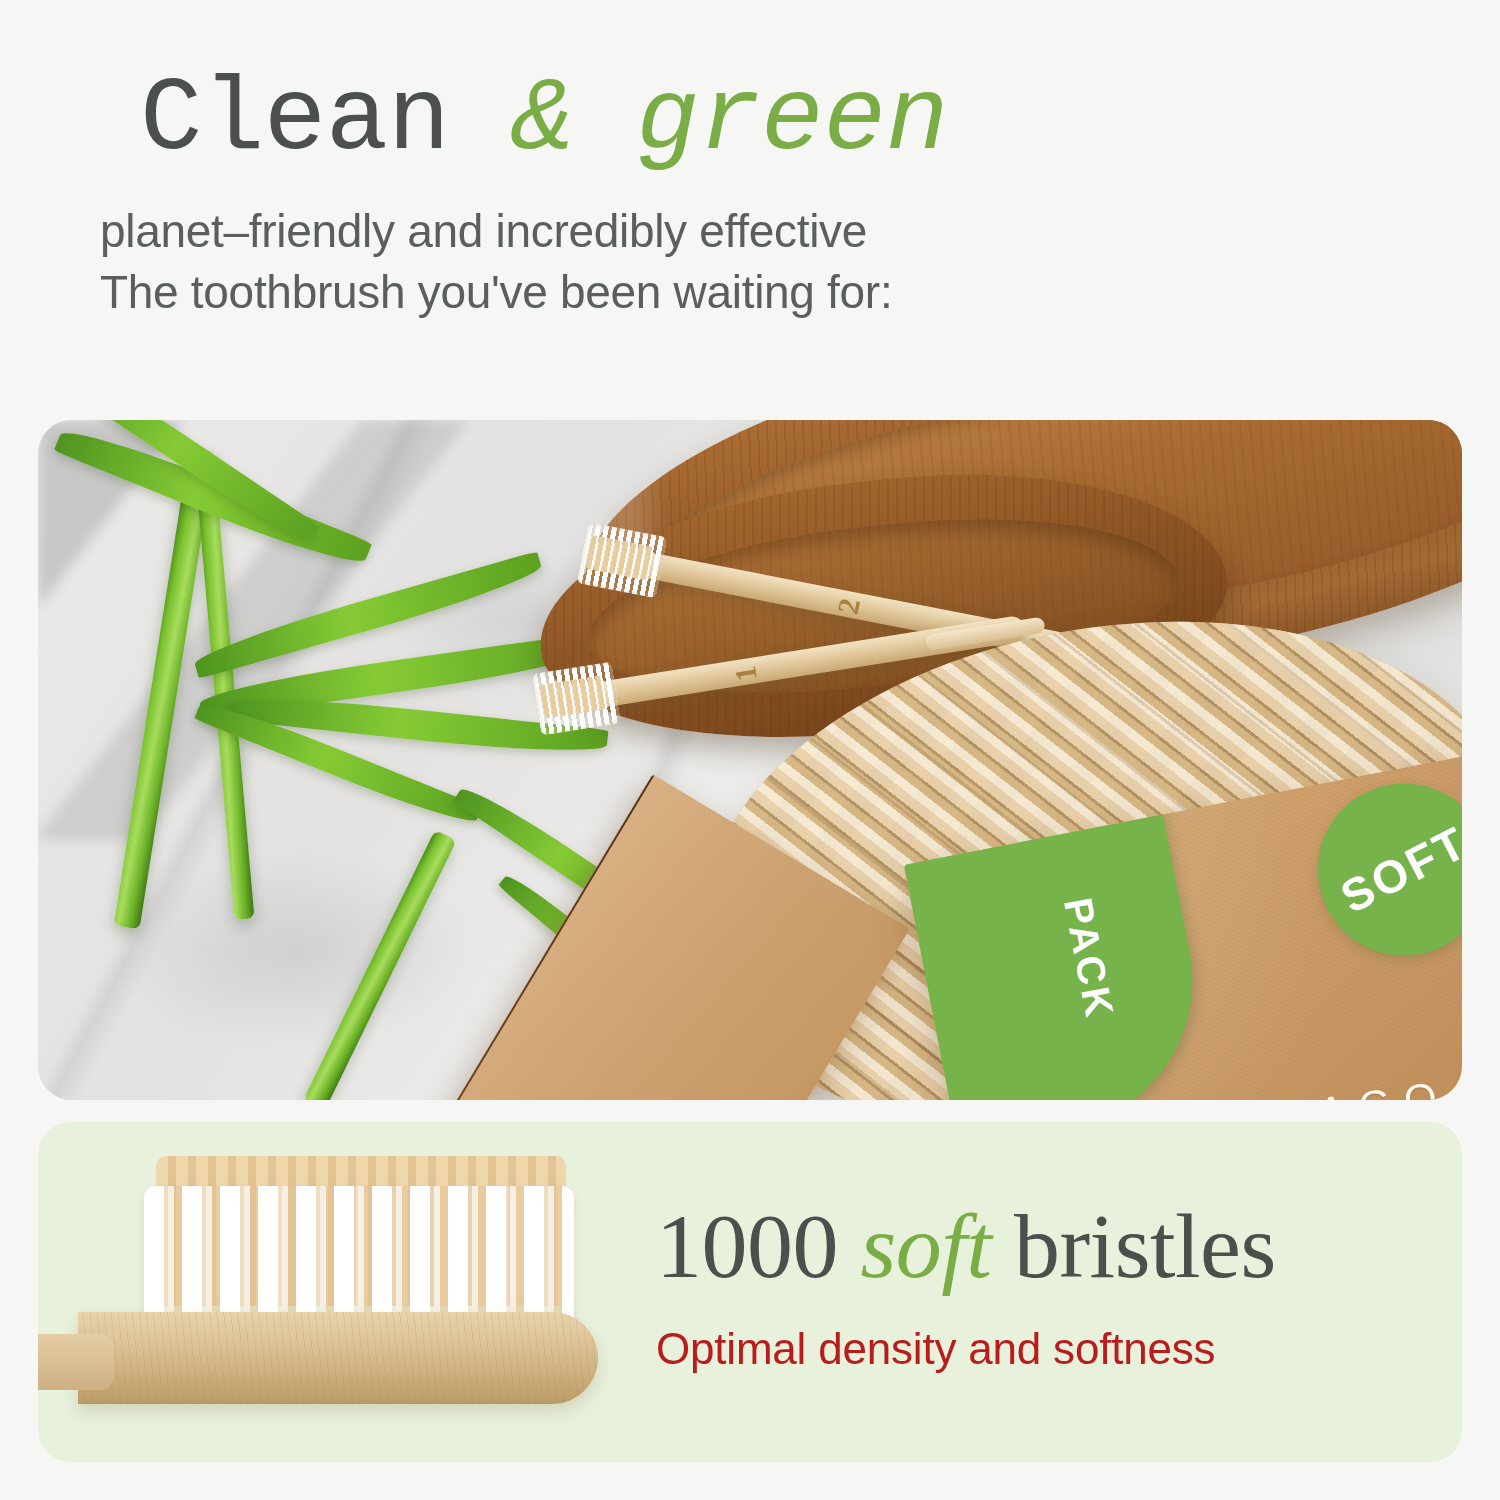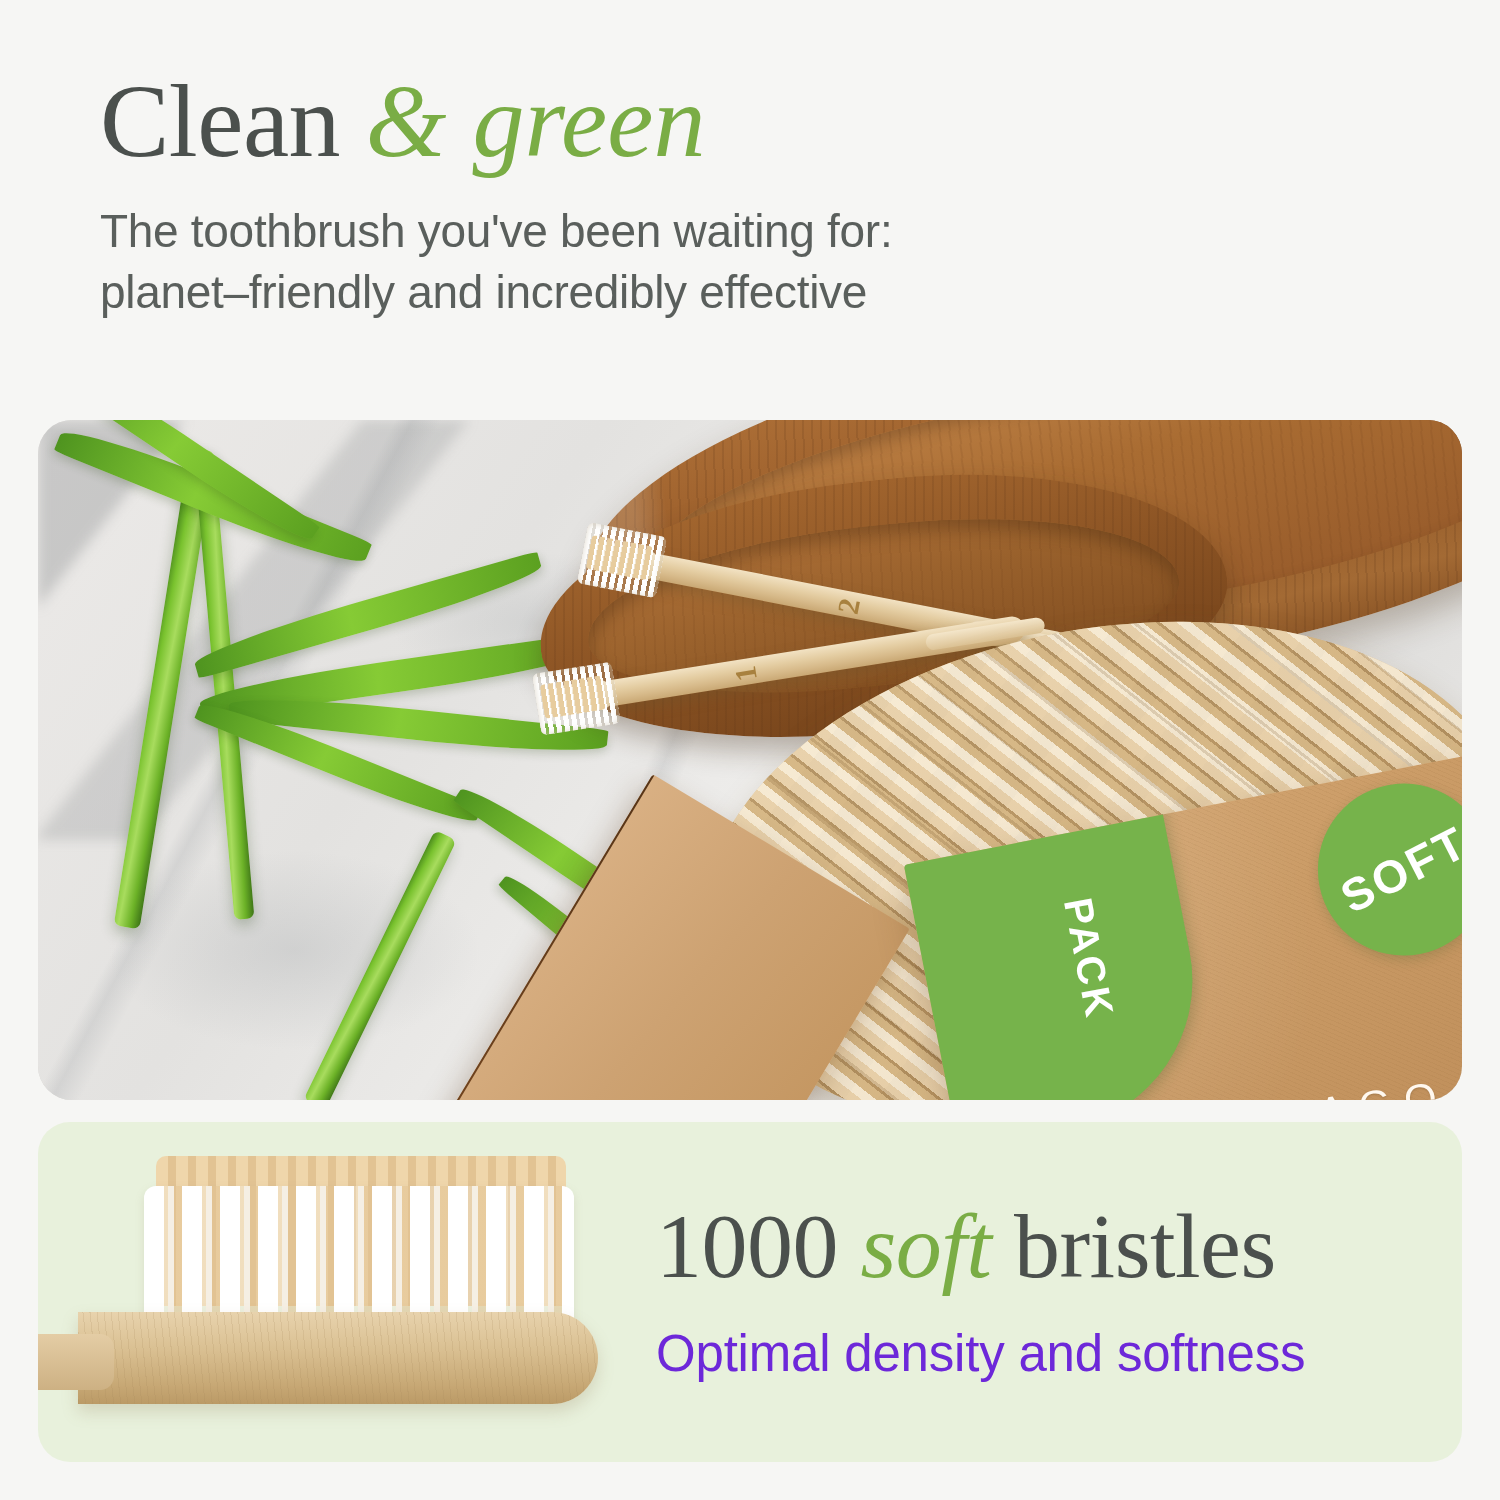--- a/index.html
+++ b/index.html
@@ -7,23 +7,23 @@
     width: 1500px; height: 1500px;
     background: #f7f7f5;
     font-family: "Liberation Sans", sans-serif;
     overflow: hidden;
   }
   #root { position: relative; width: 1500px; height: 1500px; background: #f6f6f4; }
 
   
   .header { position: absolute; left: 100px; top: 66px; width: 1320px; }
   .headline {
-    font-family: Liberation Serif, serif;
+    font-family: Liberation Mono, monospace;
     font-size: 104px; line-height: 1.05;
-    color: #4b504d; letter-spacing: -0.5px; white-space: nowrap;
+    color: #4b504d; letter-spacing: -0.5px; white-space: nowrap; margin-left: 40px;
   }
   .headline .accent {
     color: #7aad45; font-style: italic; font-weight: 400;
     letter-spacing: 0px;
   }
   .subhead {
     margin-top: 26px;
     font-size: 46px; line-height: 1.33;
     color: #5a5f5c; font-weight: 400; letter-spacing: -0.3px;
   }
@@ -295,34 +295,34 @@
   }
 
   .green-text { position: absolute; left: 618px; top: 78px; width: 790px; }
   .bristle-headline {
     font-family: "Liberation Serif", serif;
     font-size: 92px; line-height: 1.0; color: #4b504d;
     letter-spacing: -0.5px; white-space: nowrap;
   }
   .bristle-headline .accent { color: #7aad45; font-style: italic; }
   .bristle-sub {
-    margin-top: 32px; font-size: 51px; color: #6d28d9;
+    margin-top: 32px; font-size: 44px; color: #b91c1c;
     letter-spacing: -0.2px; white-space: nowrap;
   }
 </style>
 </head>
 <body>
 
 <div id="root">
 
   <div class="header">
     <div class="headline"><span>Clean </span><span class="accent">&amp; green</span></div>
     <div class="subhead">
+      <div>planet–friendly and incredibly effective</div>
       <div>The toothbrush you've been waiting for:</div>
-      <div>planet–friendly and incredibly effective</div>
     </div>
   </div>
 
   <div class="photo-panel">
     <div class="marble"></div>
 
     <div class="stalk" style="left:110px; top:70px; width:26px; height:440px; transform:rotate(9deg);"></div>
     <div class="stalk" style="left:176px; top:30px; width:20px; height:470px; transform:rotate(-5deg);"></div>
     <div class="stalk" style="left:330px; top:400px; width:24px; height:300px; transform:rotate(26deg);"></div>
     <div class="leaf" style="left:10px; top:60px; width:330px; height:34px; transform:rotate(22deg);"></div>

